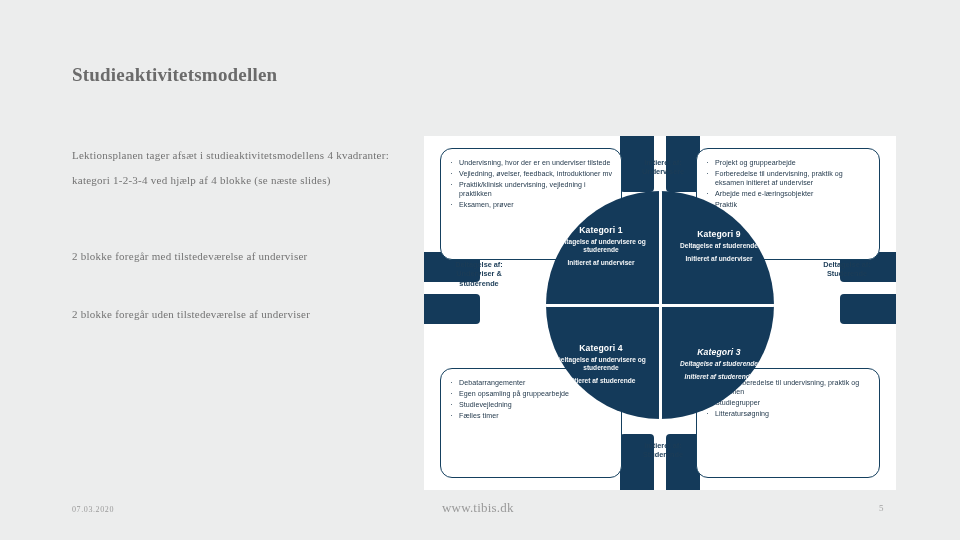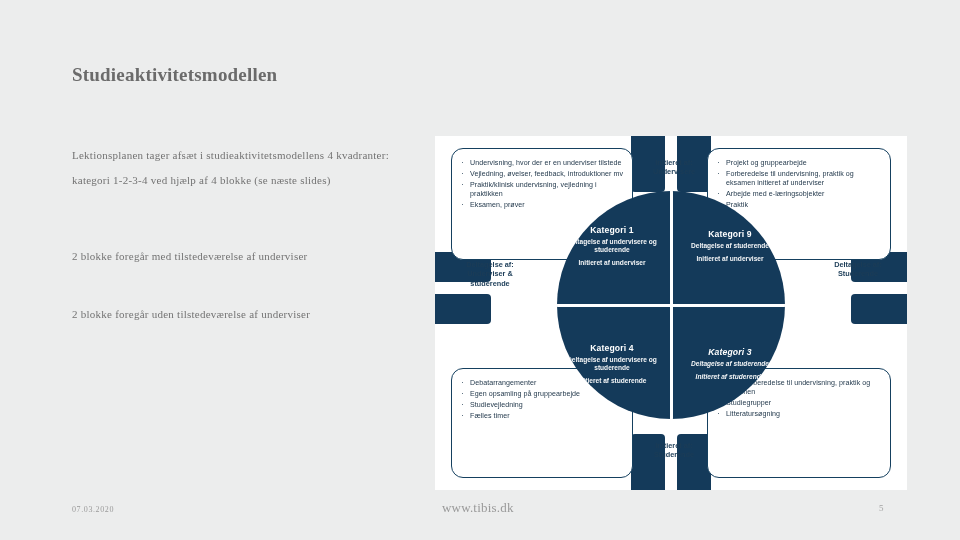--- a/index.html
+++ b/index.html
@@ -46,21 +46,20 @@
     position:absolute;left:879px;top:503px;
     font-size:9px;color:#a3a3a3;
     font-family:"Liberation Serif", serif;
   }
 
   
   .diagram{
     position:absolute;left:424px;top:136px;
     width:472px;height:354px;
     background:#ffffff;
-    margin-left:11px;
   }
   .dg-inner{position:absolute;inset:0;}
 
   .qbox{
     position:absolute;
     border:1.6px solid #15405f;
     border-radius:12px;
     background:#ffffff;
     box-sizing:border-box;
   }

